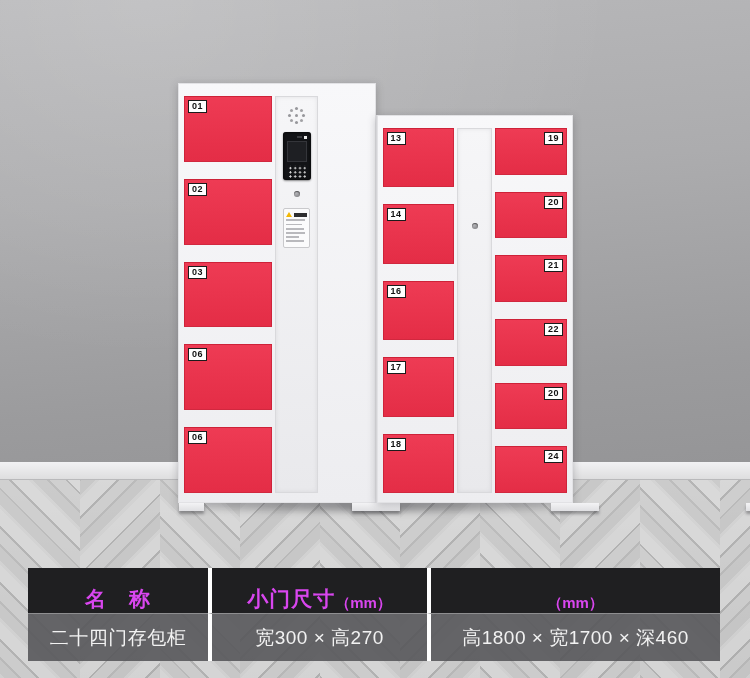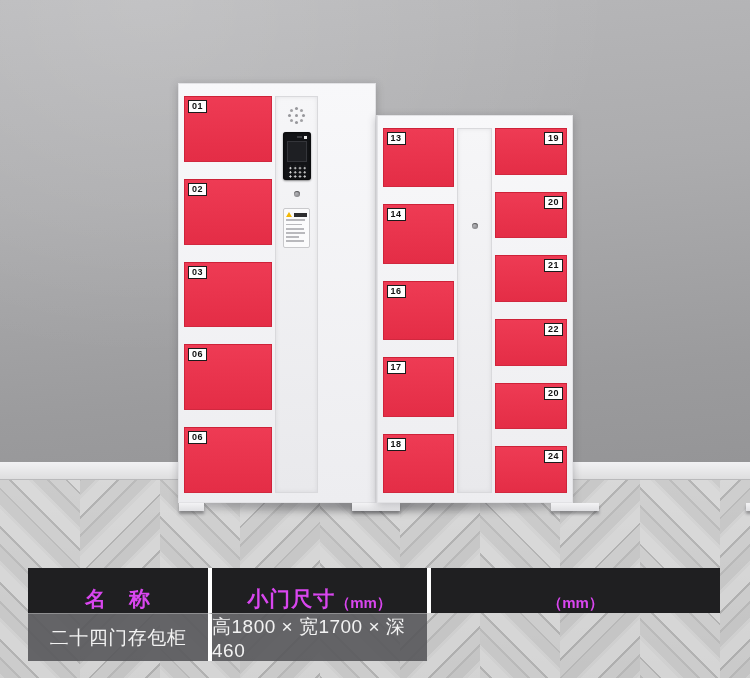--- a/index.html
+++ b/index.html
@@ -198,15 +198,16 @@
         <span class="unit"></span>
     </div>
     <div class="th sep">
       <span>小门尺寸</span>
         <span class="unit">（mm）</span>
     </div>
     <div class="th sep">
         <span class="unit">（mm）</span>
     </div>
     <div class="td">二十四门存包柜</div>
+    <div class="td sep">宽300 × 高270</div>
     <div class="td sep">高1800 × 宽1700 × 深460</div>
   </div>
 </div>
 
 </body></html>

